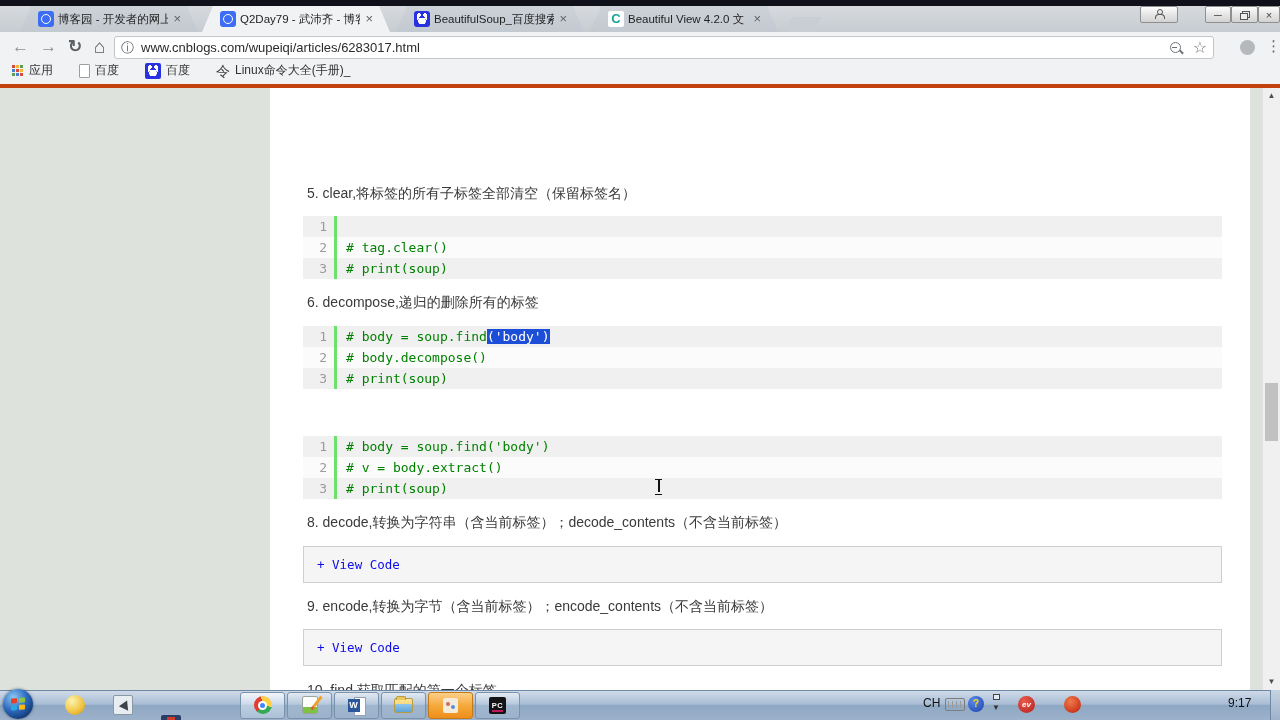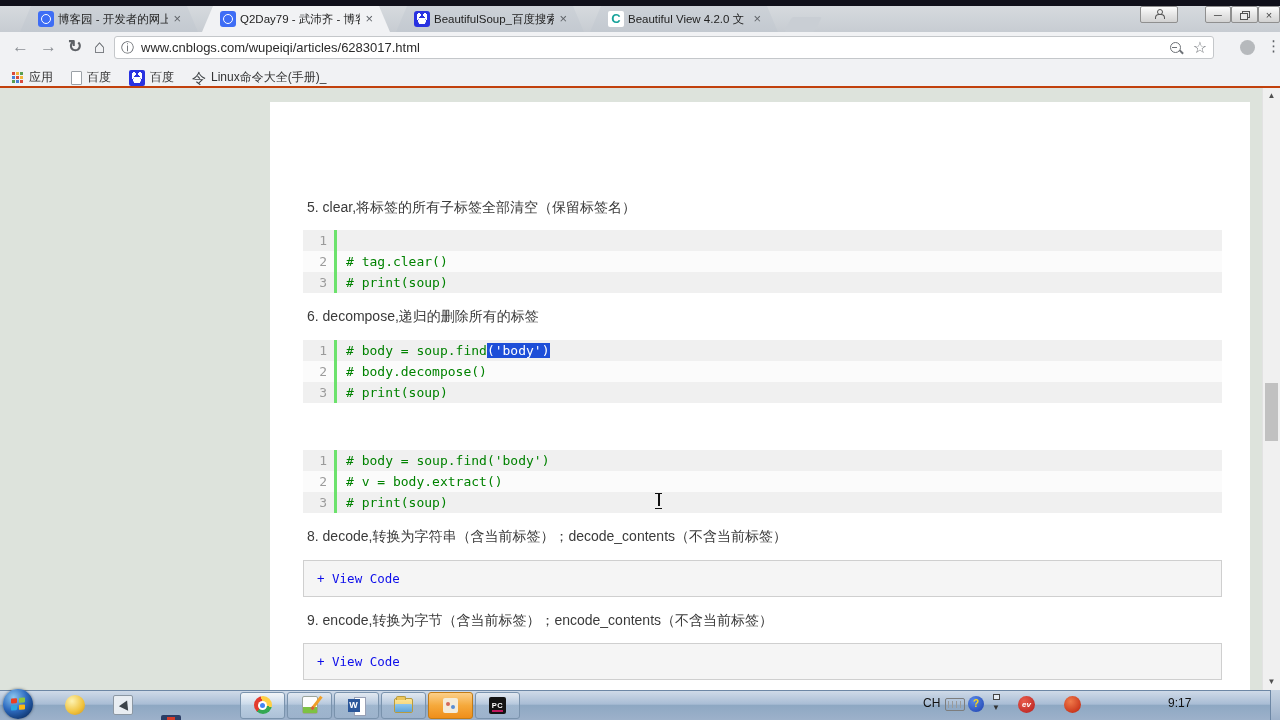--- a/index.html
+++ b/index.html
@@ -61,36 +61,36 @@
   .url-text { font-size:13px; color:#2b2b2b; flex:1; white-space:nowrap; overflow:hidden; }
   .zoom-ic { width:11px; height:11px; border:1.5px solid #6e7277; border-radius:50%; position:relative; margin-right:12px; }
   .zoom-ic::before { content:""; position:absolute; left:1.5px; top:3.5px; width:5px; height:1.5px; background:#6e7277; }
   .zoom-ic::after { content:""; position:absolute; left:8px; top:8px; width:5px; height:1.5px; background:#6e7277; transform:rotate(45deg); }
   .star-ic { font-size:16px; color:#6e7277; line-height:14px; }
   .ext-circle { left:1240px; top:40px; width:15px; height:15px; border-radius:50%; background:#b6b9bc; }
   .menu-dots { left:1266px; top:37px; font-size:15px; color:#5d6166; }
 
   
   .bookmarks { left:0; top:62px; width:1280px; height:26px; background:#f1f2f4;
-               border-bottom:2px solid #c2410c; display:flex; align-items:flex-end; }
+               border-bottom:4px solid #c2410c; display:flex; align-items:flex-start;gap:8px; }
   .bm-item { display:flex; align-items:center; margin-left:12px; }
   .bm-label { font-size:12px; color:#333; margin-left:5px; white-space:nowrap; }
   .apps-grid { width:12px; height:12px; display:grid; grid-template-columns:repeat(3,3px); grid-template-rows:repeat(3,3px); gap:1px; }
   .apps-grid i { background:#d94a3d; }
   .apps-grid i:nth-child(2){background:#f3b53a;} .apps-grid i:nth-child(3){background:#5a9e52;}
   .apps-grid i:nth-child(4){background:#4a7fd4;} .apps-grid i:nth-child(5){background:#d94a3d;}
   .apps-grid i:nth-child(6){background:#f3b53a;} .apps-grid i:nth-child(7){background:#5a9e52;}
   .apps-grid i:nth-child(8){background:#4a7fd4;} .apps-grid i:nth-child(9){background:#d94a3d;}
   .doc-ic { width:11px; height:14px; background:#fff; border:1px solid #9aa0a6; border-radius:1px; }
   .bm-fav16 { width:16px; height:16px; border-radius:2px; }
   .glyph-ic { font-size:14px; color:#3c4043; line-height:16px; }
 
   
   .page { left:0; top:88px; width:1280px; height:602px; background:#dde3dc; overflow:hidden; }
-  .content { position:absolute; left:270px; top:14px; width:980px; height:602px; background:#fff; }
+  .content { position:absolute; left:270px; top:0; width:980px; height:602px; background:#fff; }
   .heading { position:absolute; left:37px; font-size:14px; color:#3a3a3a; white-space:nowrap; }
   .codeblock { position:absolute; left:33px; width:919px; font-family:"DejaVu Sans Mono", monospace; }
   .code-line { height:21px; line-height:21px; display:flex; font-size:13px; }
   .code-line.odd { background:#f0f0f0; } .code-line.even { background:#fbfbfb; }
   .ln { width:34px; text-align:right; padding-right:7px; color:#9b9b9b; flex:0 0 34px;
         border-right:3px solid #6ce26c; }
   .ct { padding-left:9px; color:#008200; white-space:pre; }
   .sel { background:#1d4ed8; color:#fff; }
   .viewcode { position:absolute; left:33px; width:919px; height:37px; background:#f5f5f5;
               border:1px solid #cfcfcf; display:flex; align-items:center; padding-left:13px; }
@@ -348,14 +348,14 @@
 <div class="abs kb-ic" style="left:945px;"></div>
 <div class="abs help-ic" style="left:968px;">?</div>
 <div class="abs hidden-ic" style="left:991px;">
   <span class="sq"></span>
   <span class="car">▼</span>
 </div>
 <div class="abs ev-ic" style="left:1018px;">ev</div>
 
 <div class="abs rec-ic" style="left:1064px;"></div>
 
-<div class="abs tray-txt" style="left:1168px;">9:17</div>
+<div class="abs tray-txt" style="left:1228px;">9:17</div>
 <div class="abs show-desktop"></div>
 
 </body></html>

